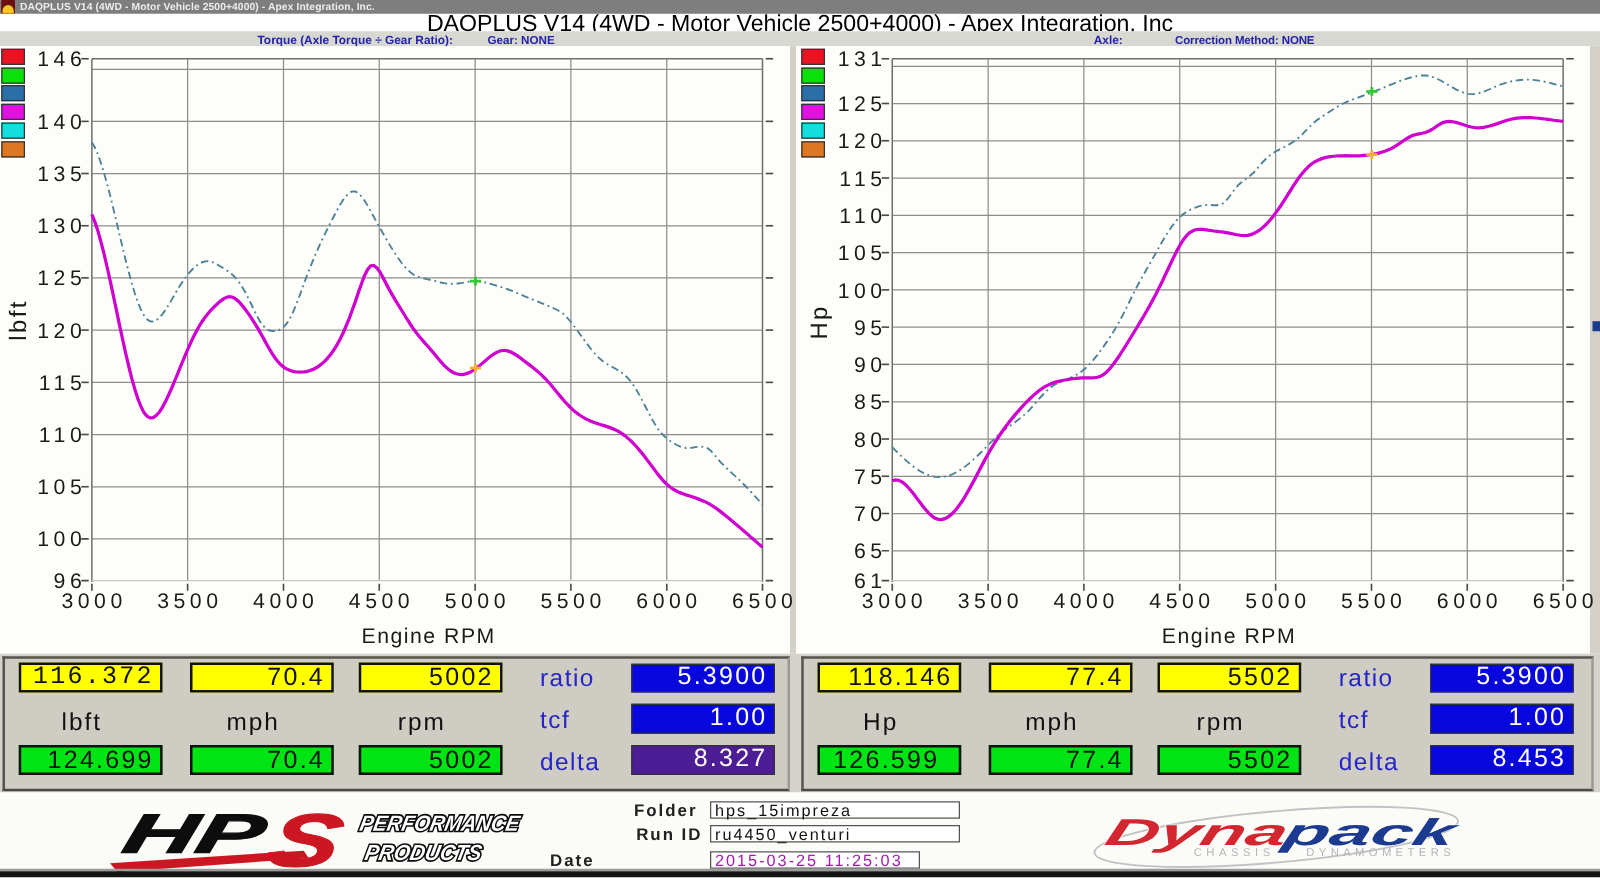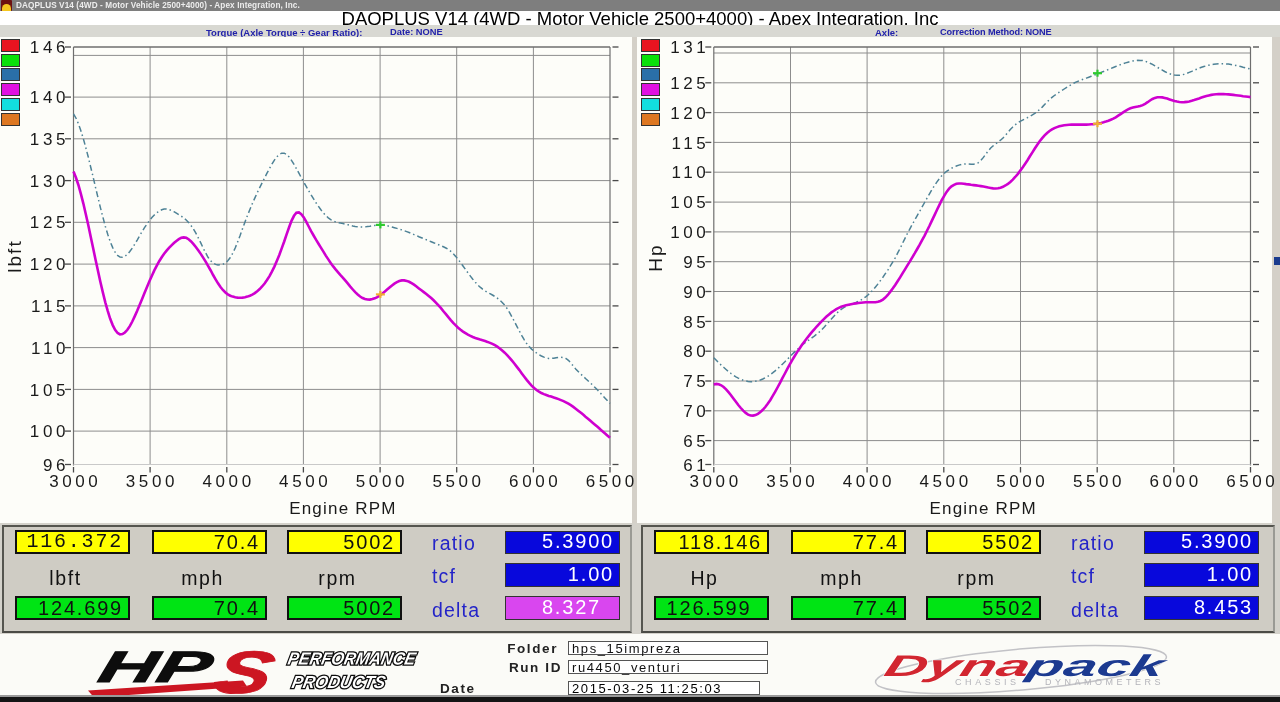--- a/index.html
+++ b/index.html
@@ -13,21 +13,21 @@
   <div style="position:absolute;left:1px;top:4px;width:9px;height:7px;background:#f4c61f;border-radius:5px 5px 0 0;"></div>
 </div>
 <div class="abs" style="left:16px;top:0px;height:11px;line-height:12px;color:#ededed;font-size:8.2px;font-weight:bold;letter-spacing:0.1px;">DAQPLUS V14 (4WD - Motor Vehicle 2500+4000) - Apex Integration, Inc.</div>
 
 <div class="abs" style="left:0;top:11px;width:1280px;height:14px;overflow:hidden;">
   <div style="width:1280px;text-align:center;font-size:18.5px;line-height:16px;color:#000;">DAQPLUS V14 (4WD - Motor Vehicle 2500+4000) - Apex Integration, Inc</div>
 </div>
 
 <div class="abs" style="left:0;top:25px;width:1280px;height:12px;background:#d8d8d2;"></div>
 <div class="abs" style="left:206px;top:26.5px;font-size:9.5px;font-weight:bold;color:#2222aa;">Torque (Axle Torque ÷ Gear Ratio):</div>
-<div class="abs" style="left:390px;top:26.5px;font-size:9.3px;font-weight:bold;color:#2222aa;">Date: NONE</div>
+<div class="abs" style="left:390px;top:26.5px;font-size:9.3px;font-weight:bold;color:#2222aa;">Gear: NONE</div>
 <div class="abs" style="left:875px;top:26.5px;font-size:9.5px;font-weight:bold;color:#2222aa;">Axle:</div>
 <div class="abs" style="left:940px;top:26.5px;font-size:9.2px;font-weight:bold;color:#2222aa;letter-spacing:-0.1px;">Correction Method: NONE</div>
 
 <div class="abs" style="left:0;top:37px;width:632px;height:486px;background:#fdfdf9;"></div>
 <div class="abs" style="left:632px;top:37px;width:5px;height:486px;background:#d4d0c8;"></div>
 <div class="abs" style="left:637px;top:37px;width:635px;height:486px;background:#fdfdf9;"></div>
 <div class="abs" style="left:1272px;top:37px;width:8px;height:486px;background:#d4d0c8;"></div>
 <div class="abs" style="left:1274px;top:257px;width:6px;height:8px;background:#1a3b8e;"></div>
 <div class="abs" style="left:0;top:523px;width:1280px;height:111px;background:#d4d2cb;"></div>
 
@@ -229,21 +229,21 @@
 <div style="position:absolute;left:145px;top:567px;width:115px;text-align:center;color:#111;font-size:19.5px;letter-spacing:1.6px;font-weight:normal;">mph</div>
 <div style="position:absolute;left:280px;top:567px;width:115px;text-align:center;color:#111;font-size:19.5px;letter-spacing:1.6px;font-weight:normal;">rpm</div>
 <div style="position:absolute;left:15px;top:596px;width:115px;height:24px;background:#00e414;color:#111;border:2px solid #111;box-sizing:border-box;font-size:20px;letter-spacing:1.8px;text-align:right;padding-right:5px;line-height:20px;">124.699</div>
 <div style="position:absolute;left:152px;top:596px;width:115px;height:24px;background:#00e414;color:#111;border:2px solid #111;box-sizing:border-box;font-size:20px;letter-spacing:1.8px;text-align:right;padding-right:5px;line-height:20px;">70.4</div>
 <div style="position:absolute;left:287px;top:596px;width:115px;height:24px;background:#00e414;color:#111;border:2px solid #111;box-sizing:border-box;font-size:20px;letter-spacing:1.8px;text-align:right;padding-right:5px;line-height:20px;">5002</div>
 <div style="position:absolute;left:432px;top:532px;width:100px;text-align:left;color:#2424c8;font-size:19.5px;letter-spacing:1.2px;font-weight:normal;">ratio</div>
 <div style="position:absolute;left:432px;top:565px;width:100px;text-align:left;color:#2424c8;font-size:19.5px;letter-spacing:1.2px;font-weight:normal;">tcf</div>
 <div style="position:absolute;left:432px;top:599px;width:100px;text-align:left;color:#2424c8;font-size:19.5px;letter-spacing:1.2px;font-weight:normal;">delta</div>
 <div style="position:absolute;left:505px;top:531px;width:115px;height:23px;background:#0808dc;color:#fff;border:1px solid #333;box-sizing:border-box;font-size:20px;letter-spacing:1.8px;text-align:right;padding-right:5px;line-height:19px;">5.3900</div>
 <div style="position:absolute;left:505px;top:563px;width:115px;height:24px;background:#0808dc;color:#fff;border:1px solid #333;box-sizing:border-box;font-size:20px;letter-spacing:1.8px;text-align:right;padding-right:5px;line-height:20px;">1.00</div>
-<div style="position:absolute;left:505px;top:596px;width:115px;height:24px;background:#d946ef;color:#fff;border:1px solid #333;box-sizing:border-box;font-size:20px;letter-spacing:1.8px;text-align:right;padding-right:18px;line-height:20px;">8.327</div>
+<div style="position:absolute;left:505px;top:596px;width:115px;height:24px;background:#4c1d95;color:#fff;border:1px solid #333;box-sizing:border-box;font-size:20px;letter-spacing:1.8px;text-align:right;padding-right:5px;line-height:20px;">8.327</div>
 <div style="position:absolute;left:641px;top:525px;width:634px;height:108px;background:#cfccc4;border-top:2px solid #55554f;border-left:2px solid #55554f;border-right:2px solid #9a9a94;border-bottom:2px solid #4b4b46;box-sizing:border-box;"></div>
 <div style="position:absolute;left:654px;top:530px;width:115px;height:24px;background:#ffff00;color:#111;border:2px solid #111;box-sizing:border-box;font-size:20px;letter-spacing:1.8px;text-align:right;padding-right:5px;line-height:20px;">118.146</div>
 <div style="position:absolute;left:791px;top:530px;width:115px;height:24px;background:#ffff00;color:#111;border:2px solid #111;box-sizing:border-box;font-size:20px;letter-spacing:1.8px;text-align:right;padding-right:5px;line-height:20px;">77.4</div>
 <div style="position:absolute;left:926px;top:530px;width:115px;height:24px;background:#ffff00;color:#111;border:2px solid #111;box-sizing:border-box;font-size:20px;letter-spacing:1.8px;text-align:right;padding-right:5px;line-height:20px;">5502</div>
 <div style="position:absolute;left:647px;top:567px;width:115px;text-align:center;color:#111;font-size:19.5px;letter-spacing:1.6px;font-weight:normal;">Hp</div>
 <div style="position:absolute;left:784px;top:567px;width:115px;text-align:center;color:#111;font-size:19.5px;letter-spacing:1.6px;font-weight:normal;">mph</div>
 <div style="position:absolute;left:919px;top:567px;width:115px;text-align:center;color:#111;font-size:19.5px;letter-spacing:1.6px;font-weight:normal;">rpm</div>
 <div style="position:absolute;left:654px;top:596px;width:115px;height:24px;background:#00e414;color:#111;border:2px solid #111;box-sizing:border-box;font-size:20px;letter-spacing:1.8px;text-align:center;padding-right:5px;line-height:20px;">126.599</div>
 <div style="position:absolute;left:791px;top:596px;width:115px;height:24px;background:#00e414;color:#111;border:2px solid #111;box-sizing:border-box;font-size:20px;letter-spacing:1.8px;text-align:right;padding-right:5px;line-height:20px;">77.4</div>
 <div style="position:absolute;left:926px;top:596px;width:115px;height:24px;background:#00e414;color:#111;border:2px solid #111;box-sizing:border-box;font-size:20px;letter-spacing:1.8px;text-align:right;padding-right:5px;line-height:20px;">5502</div>
@@ -262,21 +262,21 @@
   <path transform="translate(126,53) skewX(-14) scale(1.421,1)" d="M17.6 0.6Q9.8 0.6 5.7 -2.2Q1.6 -5.0 0.7 -10.7L9.2 -12.1Q9.8 -8.9 11.9 -7.4Q14.1 -5.9 18.2 -5.9Q28.3 -5.9 28.3 -11.7Q28.3 -14.1 26.5 -15.4Q24.8 -16.8 19.5 -18.1Q14.1 -19.5 11.5 -21.1Q9.0 -22.6 7.6 -24.9Q6.2 -27.1 6.2 -30.4Q6.2 -35.6 10.8 -38.7Q15.4 -41.9 23.0 -41.9Q30.0 -41.9 34.2 -39.4Q38.4 -36.8 39.4 -32.0L31.0 -30.0Q30.3 -32.6 28.2 -34.2Q26.0 -35.8 22.6 -35.8Q18.9 -35.8 16.8 -34.4Q14.8 -33.0 14.8 -30.7Q14.8 -29.3 15.5 -28.3Q16.3 -27.4 17.8 -26.6Q19.2 -25.9 23.6 -24.8Q28.2 -23.5 30.4 -22.3Q32.7 -21.2 34.0 -19.8Q35.3 -18.4 36.0 -16.6Q36.7 -14.8 36.7 -12.4Q36.7 -6.1 31.9 -2.7Q27.0 0.6 17.6 0.6Z" fill="#cc1622" stroke="#cc1622" stroke-width="0.8"></path>
   <path transform="translate(202,24.5) skewX(-11) scale(0.93,1)" d="M7.3 -12.0Q9.4 -12.0 10.5 -11.1Q11.7 -10.1 11.7 -8.4Q11.7 -6.5 10.4 -5.4Q9.1 -4.2 6.9 -4.2L3.7 -4.2L2.8 -0.0L0.3 -0.0L2.6 -12.0L7.3 -12.0ZM4.0 -6.2L6.5 -6.2Q7.8 -6.2 8.5 -6.7Q9.1 -7.2 9.1 -8.3Q9.1 -9.2 8.6 -9.6Q8.0 -10.1 7.0 -10.1L4.8 -10.1L4.0 -6.2ZM12.0 -0.0L14.3 -12.0L23.8 -12.0L23.4 -10.1L16.5 -10.1L15.9 -7.1L22.3 -7.1L21.9 -5.1L15.5 -5.1L14.9 -1.9L22.2 -1.9L21.8 -0.0L12.0 -0.0ZM32.0 -0.0L30.0 -4.6L27.1 -4.6L26.2 -0.0L23.7 -0.0L26.0 -12.0L31.6 -12.0Q32.9 -12.0 33.9 -11.6Q34.9 -11.2 35.4 -10.4Q35.9 -9.6 35.9 -8.6Q35.9 -7.2 34.9 -6.2Q34.0 -5.2 32.4 -5.0L34.8 -0.0L32.0 -0.0ZM30.8 -6.5Q32.0 -6.5 32.7 -7.0Q33.3 -7.5 33.3 -8.5Q33.3 -9.2 32.8 -9.7Q32.2 -10.1 31.2 -10.1L28.1 -10.1L27.4 -6.5L30.8 -6.5ZM40.8 -10.1L40.0 -6.4L45.7 -6.4L45.4 -4.4L39.7 -4.4L38.8 -0.0L36.3 -0.0L38.6 -12.0L47.0 -12.0L46.7 -10.1L40.8 -10.1ZM54.6 -12.2Q57.1 -12.2 58.6 -10.9Q60.0 -9.6 60.0 -7.3Q60.0 -5.2 59.1 -3.4Q58.2 -1.7 56.6 -0.8Q55.0 0.2 52.9 0.2Q51.2 0.2 50.0 -0.4Q48.8 -1.1 48.2 -2.2Q47.5 -3.4 47.5 -4.9Q47.5 -6.9 48.4 -8.6Q49.3 -10.4 50.9 -11.3Q52.5 -12.2 54.6 -12.2ZM54.5 -10.2Q53.1 -10.2 52.1 -9.6Q51.2 -8.9 50.6 -7.7Q50.1 -6.4 50.1 -5.0Q50.1 -3.4 50.9 -2.6Q51.6 -1.8 53.0 -1.8Q54.4 -1.8 55.4 -2.5Q56.3 -3.1 56.9 -4.4Q57.4 -5.6 57.4 -7.1Q57.4 -8.6 56.6 -9.4Q55.9 -10.2 54.5 -10.2ZM68.9 -0.0L67.0 -4.6L64.0 -4.6L63.1 -0.0L60.6 -0.0L62.9 -12.0L68.5 -12.0Q69.9 -12.0 70.8 -11.6Q71.8 -11.2 72.3 -10.4Q72.8 -9.6 72.8 -8.6Q72.8 -7.2 71.9 -6.2Q70.9 -5.2 69.4 -5.0L71.7 -0.0L68.9 -0.0ZM67.7 -6.5Q69.0 -6.5 69.6 -7.0Q70.2 -7.5 70.2 -8.5Q70.2 -9.2 69.7 -9.7Q69.2 -10.1 68.2 -10.1L65.1 -10.1L64.4 -6.5L67.7 -6.5ZM83.2 -0.0L84.7 -7.6Q84.9 -8.7 85.3 -10.3L84.7 -9.0Q84.1 -7.5 83.8 -7.0L80.2 -0.0L78.5 -0.0L77.6 -7.0Q77.4 -9.5 77.3 -10.3Q77.1 -8.2 76.9 -7.6L75.5 -0.0L73.2 -0.0L75.6 -12.0L78.9 -12.0L79.7 -5.3L79.9 -2.9Q80.2 -3.6 80.5 -4.2Q80.8 -4.7 84.5 -12.0L87.8 -12.0L85.5 -0.0L83.2 -0.0ZM96.4 -0.0L95.9 -3.1L91.3 -3.1L89.7 -0.0L87.1 -0.0L93.9 -12.0L96.8 -12.0L98.9 -0.0L96.4 -0.0ZM95.0 -10.2Q94.8 -9.6 94.1 -8.4L92.3 -5.0L95.7 -5.0L95.1 -8.8Q95.0 -10.0 95.0 -10.2ZM107.7 -0.0L104.5 -9.7Q104.3 -8.3 104.2 -7.6L102.7 -0.0L100.4 -0.0L102.8 -12.0L105.8 -12.0L109.0 -2.3L109.1 -3.0Q109.2 -3.7 109.4 -4.5L110.8 -12.0L113.1 -12.0L110.7 -0.0L107.7 -0.0ZM116.2 -4.9Q116.2 -3.4 116.9 -2.6Q117.7 -1.8 119.0 -1.8Q121.3 -1.8 122.6 -4.0L124.5 -3.0Q122.7 0.2 118.9 0.2Q117.2 0.2 116.0 -0.4Q114.9 -1.1 114.2 -2.2Q113.6 -3.3 113.6 -4.9Q113.6 -7.0 114.5 -8.7Q115.4 -10.4 117.0 -11.3Q118.6 -12.2 120.7 -12.2Q122.7 -12.2 123.9 -11.4Q125.2 -10.5 125.6 -8.9L123.3 -8.3Q123.0 -9.2 122.3 -9.7Q121.6 -10.2 120.6 -10.2Q118.6 -10.2 117.4 -8.8Q116.2 -7.4 116.2 -4.9ZM125.7 -0.0L128.1 -12.0L137.5 -12.0L137.1 -10.1L130.2 -10.1L129.6 -7.1L136.0 -7.1L135.7 -5.1L129.2 -5.1L128.6 -1.9L135.9 -1.9L135.5 -0.0L125.7 -0.0Z" fill="#ffffff" stroke="#0d0d0d" stroke-width="2.6" paint-order="stroke"></path>
   <path transform="translate(206,48) skewX(-11) scale(0.95,1)" d="M7.3 -12.0Q9.4 -12.0 10.5 -11.1Q11.7 -10.1 11.7 -8.4Q11.7 -6.5 10.4 -5.4Q9.1 -4.2 6.9 -4.2L3.7 -4.2L2.8 -0.0L0.3 -0.0L2.6 -12.0L7.3 -12.0ZM4.0 -6.2L6.5 -6.2Q7.8 -6.2 8.5 -6.7Q9.1 -7.2 9.1 -8.3Q9.1 -9.2 8.6 -9.6Q8.0 -10.1 7.0 -10.1L4.8 -10.1L4.0 -6.2ZM20.3 -0.0L18.3 -4.6L15.4 -4.6L14.5 -0.0L12.0 -0.0L14.3 -12.0L19.9 -12.0Q21.2 -12.0 22.2 -11.6Q23.2 -11.2 23.7 -10.4Q24.2 -9.6 24.2 -8.6Q24.2 -7.2 23.3 -6.2Q22.3 -5.2 20.7 -5.0L23.1 -0.0L20.3 -0.0ZM19.1 -6.5Q20.4 -6.5 21.0 -7.0Q21.6 -7.5 21.6 -8.5Q21.6 -9.2 21.1 -9.7Q20.6 -10.1 19.6 -10.1L16.5 -10.1L15.8 -6.5L19.1 -6.5ZM32.2 -12.2Q34.7 -12.2 36.2 -10.9Q37.6 -9.6 37.6 -7.3Q37.6 -5.2 36.7 -3.4Q35.8 -1.7 34.2 -0.8Q32.6 0.2 30.5 0.2Q28.9 0.2 27.7 -0.4Q26.4 -1.1 25.8 -2.2Q25.2 -3.4 25.2 -4.9Q25.2 -6.9 26.1 -8.6Q27.0 -10.4 28.6 -11.3Q30.2 -12.2 32.2 -12.2ZM32.1 -10.2Q30.7 -10.2 29.8 -9.6Q28.8 -8.9 28.3 -7.7Q27.7 -6.4 27.7 -5.0Q27.7 -3.4 28.5 -2.6Q29.3 -1.8 30.6 -1.8Q32.0 -1.8 33.0 -2.5Q34.0 -3.1 34.5 -4.4Q35.0 -5.6 35.0 -7.1Q35.0 -8.6 34.3 -9.4Q33.5 -10.2 32.1 -10.2ZM44.2 -12.0Q47.0 -12.0 48.6 -10.7Q50.1 -9.4 50.1 -6.9Q50.1 -4.9 49.2 -3.3Q48.4 -1.8 46.8 -0.9Q45.2 -0.0 43.2 -0.0L38.2 -0.0L40.6 -12.0L44.2 -12.0ZM41.1 -1.9L43.1 -1.9Q44.5 -1.9 45.5 -2.5Q46.6 -3.1 47.1 -4.2Q47.7 -5.3 47.7 -6.8Q47.7 -8.4 46.8 -9.2Q45.9 -10.1 44.2 -10.1L42.7 -10.1L41.1 -1.9ZM56.4 -1.8Q57.9 -1.8 58.6 -2.4Q59.3 -3.1 59.6 -4.6L61.0 -12.0L63.6 -12.0L62.1 -4.5Q61.6 -2.1 60.2 -1.0Q58.8 0.2 56.3 0.2Q54.0 0.2 52.8 -0.8Q51.6 -1.8 51.6 -3.7Q51.6 -4.1 51.6 -4.6Q51.7 -5.1 51.8 -5.4L53.0 -12.0L55.6 -12.0L54.3 -5.1Q54.1 -4.4 54.1 -3.6Q54.1 -2.8 54.7 -2.3Q55.3 -1.8 56.4 -1.8ZM66.6 -4.9Q66.6 -3.4 67.4 -2.6Q68.1 -1.8 69.4 -1.8Q71.7 -1.8 73.0 -4.0L75.0 -3.0Q73.2 0.2 69.3 0.2Q67.6 0.2 66.5 -0.4Q65.3 -1.1 64.7 -2.2Q64.1 -3.3 64.1 -4.9Q64.1 -7.0 65.0 -8.7Q65.8 -10.4 67.5 -11.3Q69.1 -12.2 71.1 -12.2Q73.1 -12.2 74.3 -11.4Q75.6 -10.5 76.0 -8.9L73.7 -8.3Q73.5 -9.2 72.8 -9.7Q72.1 -10.2 71.0 -10.2Q69.0 -10.2 67.8 -8.8Q66.6 -7.4 66.6 -4.9ZM83.5 -10.1L81.5 -0.0L79.0 -0.0L81.0 -10.1L77.1 -10.1L77.5 -12.0L87.8 -12.0L87.4 -10.1L83.5 -10.1ZM91.7 0.2Q89.4 0.2 88.2 -0.6Q87.0 -1.4 86.7 -3.1L89.2 -3.5Q89.4 -2.6 90.0 -2.2Q90.6 -1.7 91.8 -1.7Q94.8 -1.7 94.8 -3.4Q94.8 -4.1 94.3 -4.5Q93.7 -4.9 92.2 -5.3Q90.7 -5.7 89.9 -6.2Q89.1 -6.6 88.7 -7.3Q88.3 -7.9 88.3 -8.9Q88.3 -10.4 89.7 -11.3Q91.0 -12.2 93.2 -12.2Q95.3 -12.2 96.5 -11.5Q97.7 -10.7 98.0 -9.3L95.6 -8.8Q95.4 -9.5 94.7 -10.0Q94.1 -10.4 93.1 -10.4Q92.0 -10.4 91.4 -10.0Q90.8 -9.6 90.8 -8.9Q90.8 -8.5 91.1 -8.3Q91.3 -8.0 91.7 -7.8Q92.1 -7.6 93.4 -7.2Q94.8 -6.8 95.4 -6.5Q96.1 -6.2 96.4 -5.8Q96.8 -5.4 97.0 -4.8Q97.2 -4.3 97.2 -3.6Q97.2 -1.8 95.8 -0.8Q94.4 0.2 91.7 0.2Z" fill="#ffffff" stroke="#0d0d0d" stroke-width="2.6" paint-order="stroke"></path>
 </svg>
 
 <div style="position:absolute;left:436px;top:641px;width:122px;text-align:right;font-size:13.5px;font-weight:bold;letter-spacing:1.6px;color:#222;">Folder</div>
 <div style="position:absolute;left:568px;top:641px;width:200px;height:14px;background:#fff;border:1px solid #555;box-sizing:border-box;font-size:13px;letter-spacing:1.6px;line-height:13px;padding-left:3px;color:#111;white-space:nowrap;">hps_15impreza</div>
 <div style="position:absolute;left:440px;top:660px;width:122px;text-align:right;font-size:13.5px;font-weight:bold;letter-spacing:1.6px;color:#222;">Run ID</div>
 <div style="position:absolute;left:568px;top:660px;width:200px;height:14px;background:#fff;border:1px solid #555;box-sizing:border-box;font-size:13px;letter-spacing:1.6px;line-height:13px;padding-left:3px;color:#111;white-space:nowrap;">ru4450_venturi</div>
 <div style="position:absolute;left:440px;top:681px;width:122px;font-size:13.5px;font-weight:bold;letter-spacing:1.6px;color:#222;">Date</div>
-<div style="position:absolute;left:568px;top:681px;width:192px;height:14px;background:#fff;border:1px solid #555;box-sizing:border-box;font-size:13px;letter-spacing:1.6px;line-height:13px;padding-left:3px;color:#000000;white-space:nowrap;">2015-03-25 11:25:03</div>
+<div style="position:absolute;left:568px;top:681px;width:168px;height:14px;background:#fff;border:1px solid #555;box-sizing:border-box;font-size:13px;letter-spacing:1.6px;line-height:13px;padding-left:3px;color:#a21caf;white-space:nowrap;">2015-03-25 11:25:03</div>
 
 <svg class="abs" style="left:870px;top:643px;" width="320" height="56" viewBox="0 0 320 56">
   <ellipse cx="151" cy="26.5" rx="146" ry="20.5" fill="none" stroke="#c2c2c6" stroke-width="1.5" transform="rotate(-5 151 26.5)"></ellipse>
   <text x="85" y="41.5" font-size="9" letter-spacing="3.6" fill="#b4b4ba">CHASSIS</text>
   <text x="175" y="41.5" font-size="9" letter-spacing="3.5" fill="#b4b4ba">DYNAMOMETERS</text>
   <path transform="translate(12.5,33) skewX(-16) scale(1.973,1)" d="M10.8 -20.6Q15.6 -20.6 18.2 -18.4Q20.8 -16.1 20.8 -11.8Q20.8 -8.4 19.4 -5.7Q17.9 -3.1 15.2 -1.5Q12.4 -0.0 9.0 -0.0L0.5 -0.0L4.5 -20.6L10.8 -20.6ZM5.5 -3.3L8.9 -3.3Q11.2 -3.3 13.0 -4.3Q14.8 -5.3 15.8 -7.2Q16.8 -9.1 16.8 -11.6Q16.8 -14.4 15.2 -15.8Q13.7 -17.3 10.8 -17.3L8.2 -17.3L5.5 -3.3ZM23.0 6.2Q21.5 6.2 20.4 6.0L21.0 3.1Q21.6 3.2 22.3 3.2Q23.4 3.2 24.3 2.5Q25.1 1.9 26.0 0.4L26.4 -0.4L23.3 -15.8L27.6 -15.8L28.6 -8.6Q28.7 -7.9 28.9 -6.0Q29.1 -4.1 29.1 -3.7Q29.1 -3.7 29.1 -3.7L29.4 -4.2L31.4 -8.5L35.2 -15.8L39.6 -15.8L30.0 0.8Q28.4 3.3 27.5 4.3Q26.5 5.3 25.4 5.7Q24.3 6.2 23.0 6.2ZM49.2 -0.0L50.9 -8.7Q51.3 -10.5 51.3 -11.1Q51.3 -13.0 49.0 -13.0Q47.6 -13.0 46.3 -11.8Q45.0 -10.6 44.7 -8.9L43.0 -0.0L38.9 -0.0L41.3 -12.5Q41.5 -13.6 41.9 -15.8L45.8 -15.8Q45.8 -15.7 45.6 -14.6Q45.5 -13.5 45.4 -13.1L45.5 -13.1Q46.6 -14.7 47.9 -15.4Q49.2 -16.1 50.9 -16.1Q53.2 -16.1 54.3 -15.1Q55.4 -14.0 55.4 -12.0Q55.4 -11.6 55.3 -10.8Q55.2 -10.0 55.1 -9.6L53.2 -0.0L49.2 -0.0ZM69.7 0.1Q68.3 0.1 67.5 -0.5Q66.7 -1.1 66.7 -2.1Q66.7 -2.6 66.8 -3.0L66.7 -3.0Q65.4 -1.1 64.2 -0.4Q63.0 0.3 61.3 0.3Q59.3 0.3 58.0 -0.9Q56.8 -2.2 56.8 -4.1Q56.8 -6.8 58.7 -8.2Q60.6 -9.6 64.7 -9.6L67.5 -9.7Q67.8 -11.1 67.8 -11.6Q67.8 -13.5 66.0 -13.5Q64.6 -13.5 63.9 -12.9Q63.3 -12.4 63.0 -11.4L59.2 -11.8Q59.7 -13.9 61.4 -15.0Q63.2 -16.1 66.1 -16.1Q69.1 -16.1 70.5 -15.1Q71.9 -14.0 71.9 -11.8Q71.9 -11.3 71.6 -9.5L70.5 -4.3Q70.4 -3.7 70.4 -3.3Q70.4 -2.9 70.6 -2.8Q70.7 -2.6 70.9 -2.5Q71.1 -2.4 71.3 -2.4Q71.5 -2.3 71.6 -2.3Q72.0 -2.3 72.5 -2.4L72.3 -0.2Q71.7 0.1 71.0 0.1Q70.4 0.1 69.7 0.1ZM67.1 -7.4L64.7 -7.4Q63.0 -7.3 62.0 -6.7Q61.0 -6.0 61.0 -4.8Q61.0 -3.7 61.6 -3.2Q62.2 -2.6 63.2 -2.6Q64.4 -2.6 65.4 -3.5Q66.4 -4.5 66.8 -6.0L67.1 -7.4Z" fill="#d22630" stroke="#ffffff" stroke-width="0.7" paint-order="stroke"></path>
   <path transform="translate(155,33) skewX(-16) scale(1.992,1)" d="M10.7 -13.3Q8.8 -13.3 7.7 -12.0Q6.6 -10.7 6.1 -8.1Q5.9 -6.8 5.9 -5.9Q5.9 -4.3 6.6 -3.4Q7.4 -2.5 8.8 -2.5Q10.3 -2.5 11.2 -3.5Q12.0 -4.4 12.5 -6.5Q13.0 -8.6 13.0 -10.2Q13.0 -11.7 12.5 -12.5Q11.9 -13.3 10.7 -13.3ZM7.2 -13.4Q8.3 -14.8 9.5 -15.5Q10.7 -16.1 12.4 -16.1Q14.8 -16.1 16.1 -14.8Q17.4 -13.4 17.4 -11.0Q17.4 -8.0 16.4 -5.2Q15.5 -2.4 13.9 -1.0Q12.2 0.3 9.7 0.3Q7.9 0.3 6.7 -0.5Q5.6 -1.2 5.1 -2.6L5.1 -2.6Q5.0 -1.7 4.6 0.1L3.4 6.2L-0.7 6.2L2.9 -12.2L3.2 -13.8L3.5 -15.8L7.5 -15.8Q7.5 -15.6 7.4 -14.7Q7.3 -13.8 7.2 -13.4L7.2 -13.4ZM31.4 0.1Q29.9 0.1 29.1 -0.5Q28.3 -1.1 28.3 -2.1Q28.3 -2.6 28.4 -3.0L28.3 -3.0Q27.1 -1.1 25.9 -0.4Q24.7 0.3 23.0 0.3Q20.9 0.3 19.7 -0.9Q18.5 -2.2 18.5 -4.1Q18.5 -6.8 20.3 -8.2Q22.2 -9.6 26.4 -9.6L29.2 -9.7Q29.5 -11.1 29.5 -11.6Q29.5 -13.5 27.6 -13.5Q26.3 -13.5 25.6 -12.9Q24.9 -12.4 24.7 -11.4L20.8 -11.8Q21.3 -13.9 23.1 -15.0Q24.8 -16.1 27.7 -16.1Q30.7 -16.1 32.2 -15.1Q33.6 -14.0 33.6 -11.8Q33.6 -11.3 33.2 -9.5L32.2 -4.3Q32.1 -3.7 32.1 -3.3Q32.1 -2.9 32.2 -2.8Q32.4 -2.6 32.5 -2.5Q32.7 -2.4 32.9 -2.4Q33.1 -2.3 33.2 -2.3Q33.7 -2.3 34.1 -2.4L33.9 -0.2Q33.3 0.1 32.7 0.1Q32.1 0.1 31.4 0.1ZM28.7 -7.4L26.4 -7.4Q24.7 -7.3 23.7 -6.7Q22.7 -6.0 22.7 -4.8Q22.7 -3.7 23.3 -3.2Q23.8 -2.6 24.8 -2.6Q26.0 -2.6 27.0 -3.5Q28.0 -4.5 28.4 -6.0L28.7 -7.4ZM42.9 -2.5Q44.1 -2.5 44.9 -3.3Q45.7 -4.1 46.1 -5.6L50.1 -4.8Q48.5 0.3 42.6 0.3Q39.4 0.3 37.7 -1.4Q35.9 -3.0 35.9 -5.9Q35.9 -8.8 37.1 -11.3Q38.2 -13.8 40.2 -15.0Q42.1 -16.1 45.0 -16.1Q47.7 -16.1 49.4 -14.7Q51.1 -13.3 51.3 -10.9L47.1 -10.5Q46.9 -13.3 44.6 -13.3Q43.1 -13.3 42.2 -12.2Q41.3 -11.2 40.6 -8.4Q40.3 -6.7 40.3 -6.0Q40.3 -2.5 42.9 -2.5ZM62.4 -0.0L59.6 -7.3L57.6 -6.2L56.3 -0.0L52.2 -0.0L56.4 -21.7L60.5 -21.7L58.1 -9.3L64.9 -15.8L69.6 -15.8L62.7 -9.7L66.7 -0.0L62.4 -0.0Z" fill="#1c3a90" stroke="#ffffff" stroke-width="0.7" paint-order="stroke"></path>
 </svg>
 
 <div class="abs" style="left:0;top:695px;width:1280px;height:2px;background:#9a9a9a;"></div>

